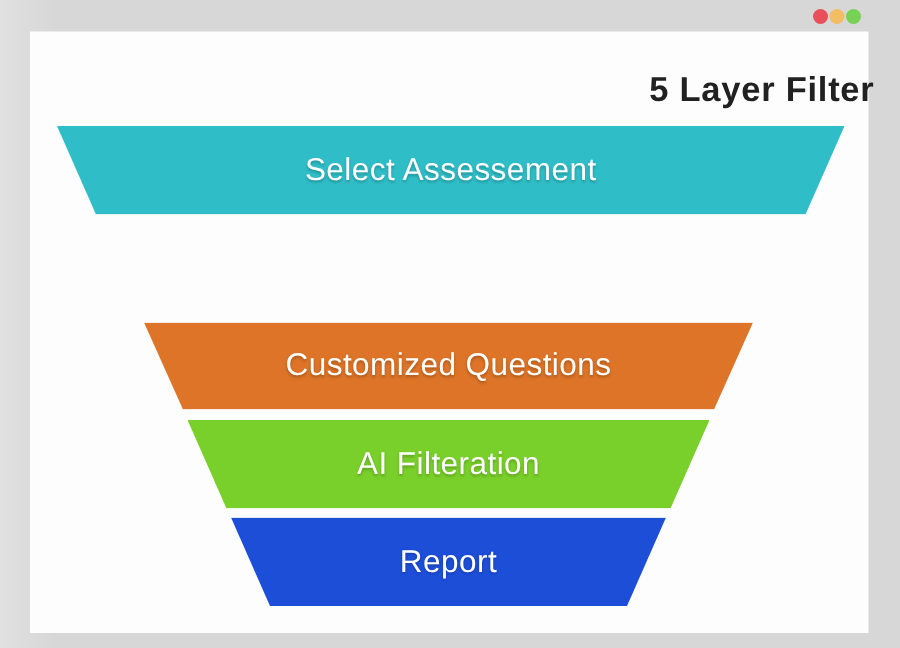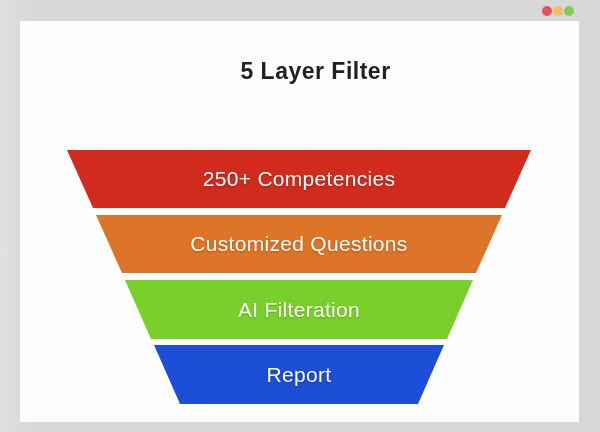--- a/index.html
+++ b/index.html
@@ -25,22 +25,22 @@
   .card {
     position: absolute;
     left: 20px; top: 21px;
     width: 559px; height: 401px;
     background: #fdfdfe;
   }
   .diagram-title {
     position: absolute;
     top: 21px; left: 0;
     width: 100%;
-    margin: 16px;
-    text-align: center;
+    margin: 4px;
+    text-align: right;
     font-size: 23px;
     font-weight: 700;
     letter-spacing: 0.5px;
     color: #212121;
   }
   .funnel {
     position: absolute;
     left: 0; top: 0;
     width: 100%; height: 100%;
   }
@@ -70,22 +70,22 @@
 <div class="window-controls">
   <span class="dot" style="background: rgb(232, 80, 91);"></span>
   <span class="dot" style="background: rgb(242, 189, 99);"></span>
   <span class="dot" style="background: rgb(119, 209, 82);"></span>
 </div>
 
 <div class="card">
   <h1 class="diagram-title">5 Layer Filter</h1>
 
   <div class="funnel">
-    <div class="layer layer-1" style="background: rgb(208, 43, 29);">
-      <span class="layer-label">250+ Competencies</span>
+    <div class="layer layer-0" style="background: rgb(47, 190, 199);">
+      <span class="layer-label">Select Assessement</span>
     </div>
     <div class="layer layer-3" style="background: rgb(122, 208, 42);">
       <span class="layer-label">AI Filteration</span>
     </div>
     <div class="layer layer-2" style="background: rgb(221, 116, 39);">
       <span class="layer-label">Customized Questions</span>
     </div>
     <div class="layer layer-4" style="background: #1d4ed8;">
       <span class="layer-label">Report</span>
     </div>

